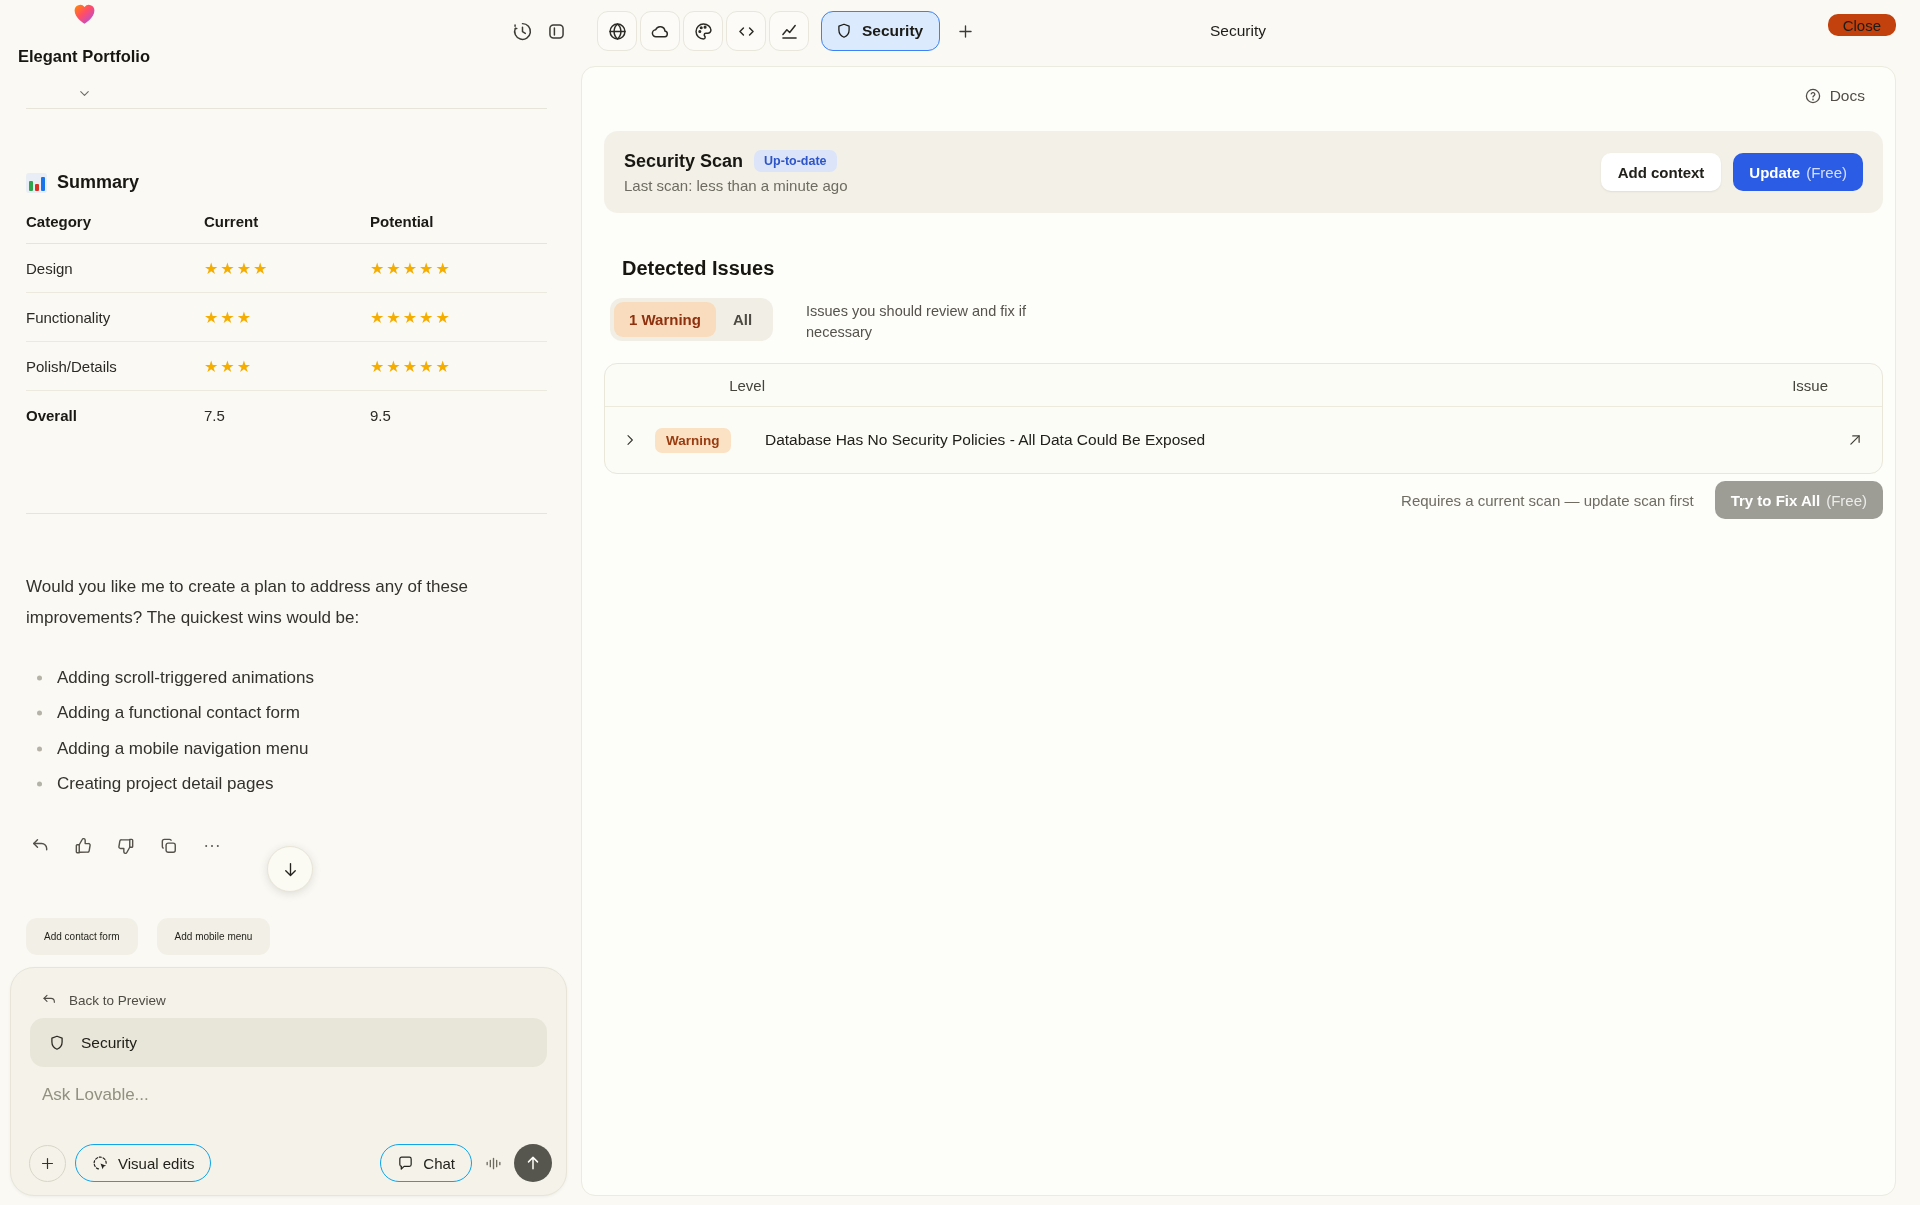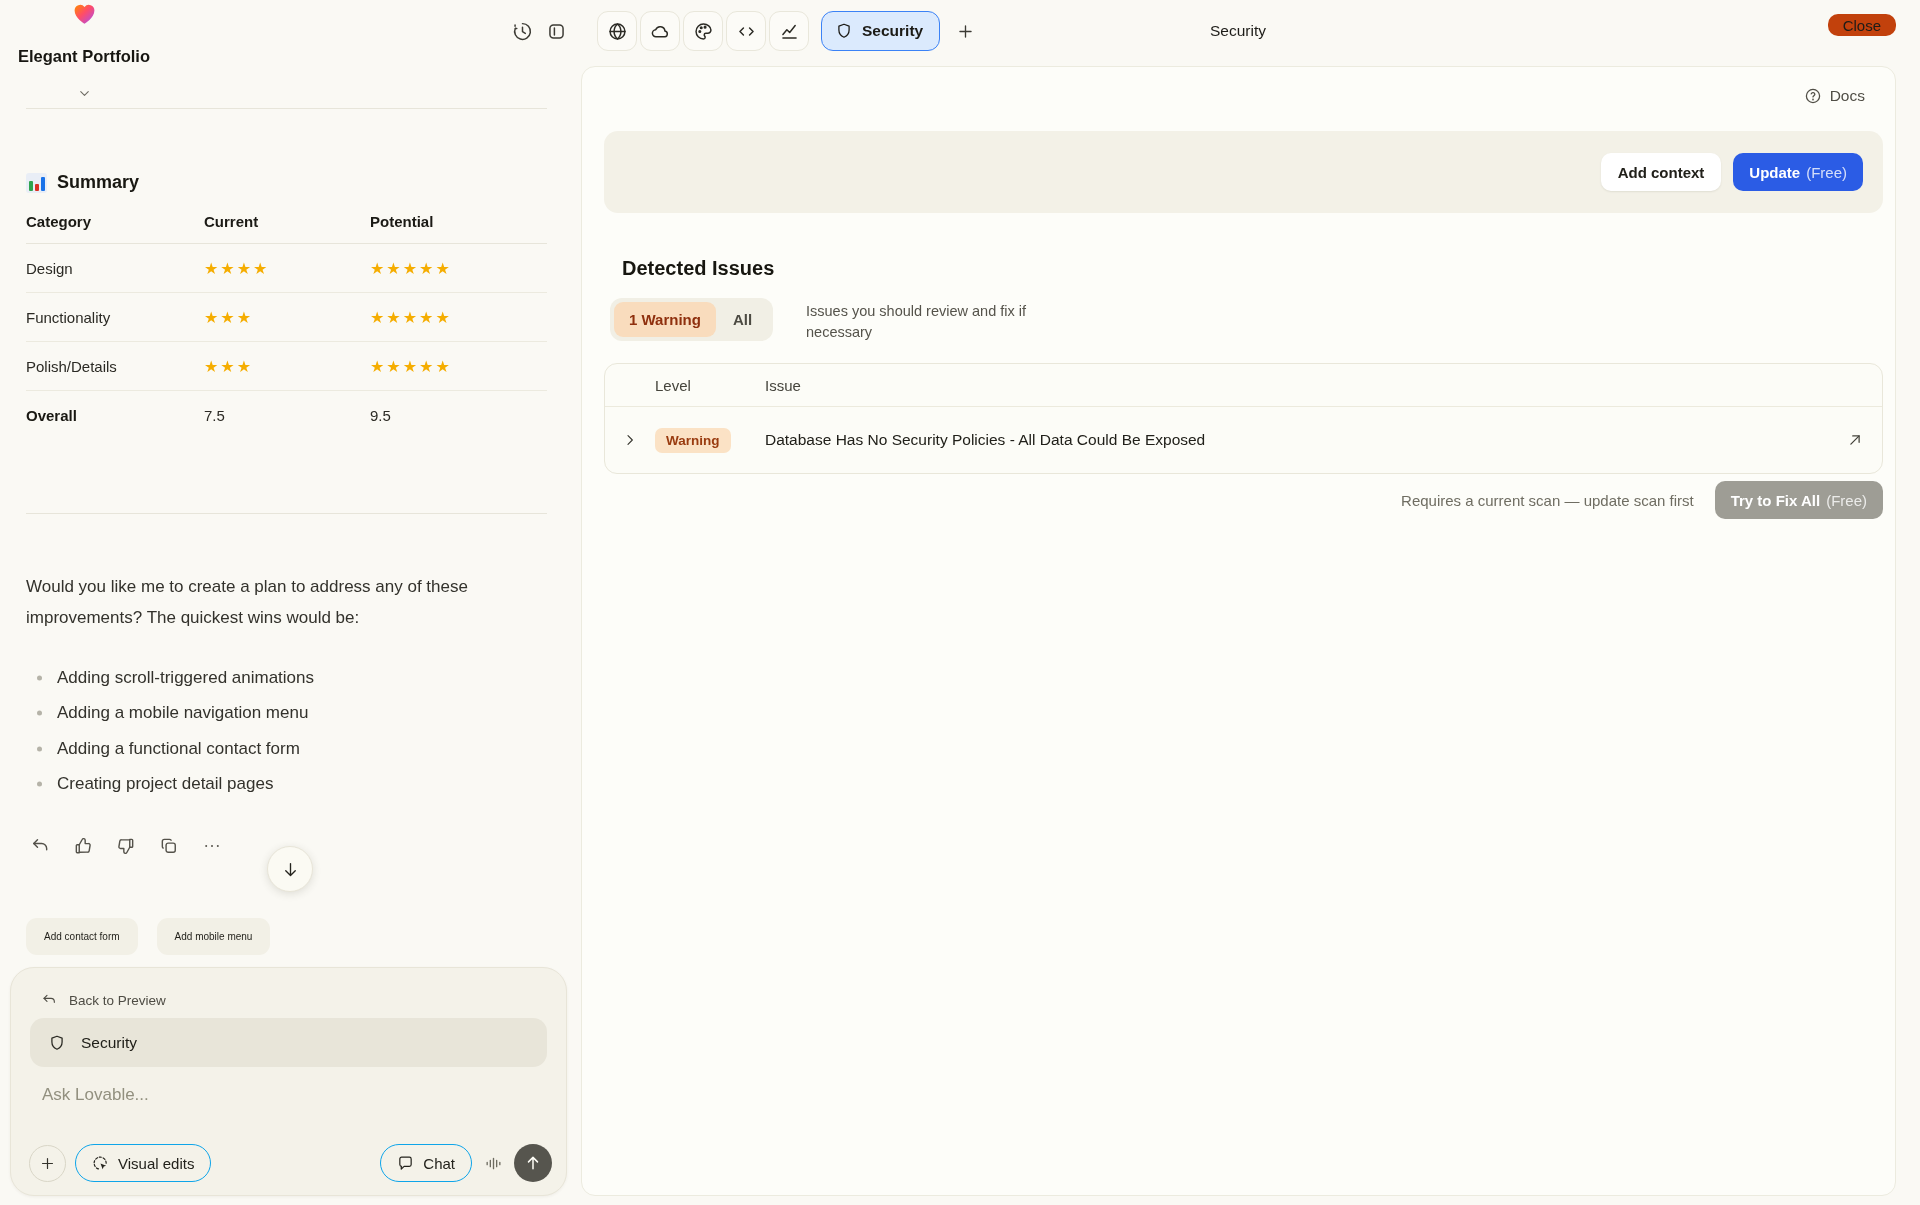--- a/index.html
+++ b/index.html
@@ -83,21 +83,21 @@
   .btn-blue { height:38px; padding:0 16px; border-radius:10px; background:#2b5ce5; font-size:15px; font-weight:700; color:#ffffff; display:flex; align-items:center; gap:6px; }
   .btn-suffix { font-weight:400; opacity:.8; }
 
   .issues-heading { position:absolute; left:40px; top:190px; font-size:20px; font-weight:700; color:#171610; }
   .tab-group { position:absolute; left:28px; top:231px; background:#f1efe5; border-radius:12px; padding:4px; display:flex; align-items:center; }
   .tab-warning { background:#f9dcbd; color:#8f300e; font-size:15px; font-weight:700; border-radius:9px; padding:9px 15px; }
   .tab-all { font-size:15px; font-weight:600; color:#4c4a42; padding:9px 17px; }
   .issues-helper { position:absolute; left:224px; top:234px; width:225px; font-size:14.5px; line-height:21px; color:#55534b; }
 
   .issues-table { position:absolute; left:22px; right:12px; top:296px; border:1px solid #e9e7da; border-radius:13px; background:#fcfcf7; overflow:hidden; }
-  .it-hdr { display:grid; grid-template-columns:50px 110px 1fr 54px; align-items:center; height:43px; border-bottom:1px solid #eceadd; font-size:15px; font-weight:500; color:#45443c; }
+  .it-hdr { display:grid; grid-template-columns:50px 110px 1fr 54px; align-items:center; height:43px; border-bottom:1px solid #eceadd; font-size:15px; font-weight:500; color:#45443c;text-align:right; }
   .it-row { display:grid; grid-template-columns:50px 110px 1fr 54px; align-items:center; height:66px; font-size:15.5px; color:#21201a; }
   .it-chev { justify-self:center; color:#37362f; width:16px; height:16px; }
   .warn-badge { justify-self:start; background:#fbe2c5; color:#9a3c10; font-size:13.5px; font-weight:700; border-radius:7px; padding:5px 11px; }
   .it-link { justify-self:center; color:#45443c; width:18px; height:18px; }
 
   .issues-footer { position:absolute; right:12px; top:414px; display:flex; align-items:center; gap:21px; }
   .footer-note { font-size:15px; color:#6f6d62; }
   .btn-gray { height:38px; padding:0 16px; border-radius:10px; background:#9e9d95; font-size:15px; font-weight:700; color:#ffffff; display:flex; align-items:center; gap:6px; }
 </style>
 </head>
@@ -240,22 +240,22 @@
     <span class="overall-val">7.5</span>
     <span class="overall-val">9.5</span>
   </div>
 </div>
 
 <div class="divider" style="top:513px"></div>
 
 <div class="msg-text">Would you like me to create a plan to address any of these improvements? The quickest wins would be:</div>
 <ul class="bullets" id="bullet-list">
     <li>Adding scroll-triggered animations</li>
+    <li>Adding a functional contact form</li>
     <li>Adding a mobile navigation menu</li>
-    <li>Adding a functional contact form</li>
     <li>Creating project detail pages</li>
   </ul>
 
 <div class="msg-actions">
   <span class="ic">
     <svg viewBox="0 0 24 24" width="20" height="20">
         <path d="M9 4.5L4.5 9 9 13.5"></path>
         <path d="M4.5 9h9.5a6 6 0 0 1 6 6v1.5"></path>
       </svg>
   </span>
@@ -364,20 +364,27 @@
       <svg viewBox="0 0 24 24" width="18" height="18">
           <circle cx="12" cy="12" r="8.8"></circle>
           <path d="M9.6 9.2a2.5 2.5 0 0 1 4.9.6c0 1.6-2.5 2-2.5 3.4"></path>
           <circle cx="12" cy="16.6" r=".4" fill="currentColor"></circle>
         </svg>
     </span>
     <span>Docs</span>
   </div>
 
   <div class="scan-card">
+    <div class="scan-info">
+      <div class="scan-title-row">
+        <span class="scan-title">Security Scan</span>
+        <span class="scan-badge">Up-to-date</span>
+      </div>
+      <span class="scan-sub">Last scan: less than a minute ago</span>
+    </div>
     <div class="scan-actions">
       <button class="btn-white">Add context</button>
       <button class="btn-blue">
         <span>Update</span>
         <span class="btn-suffix">(Free)</span>
       </button>
     </div>
   </div>
 
   <div class="issues-heading">Detected Issues</div>

